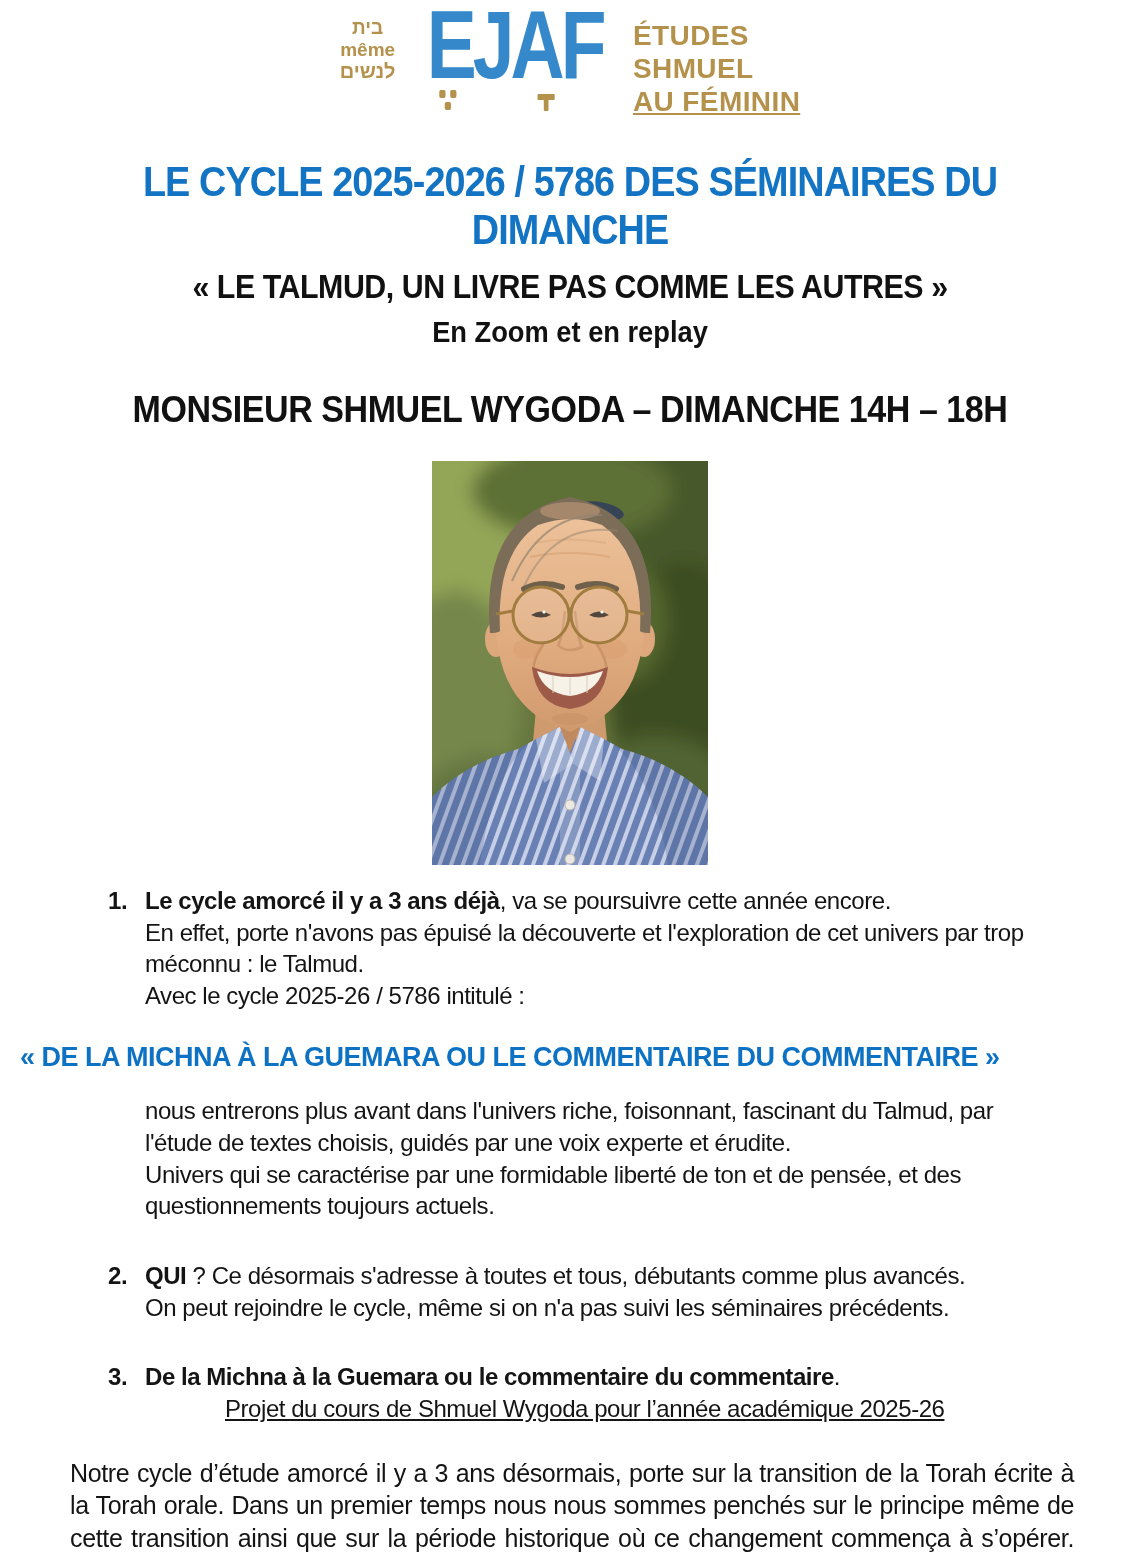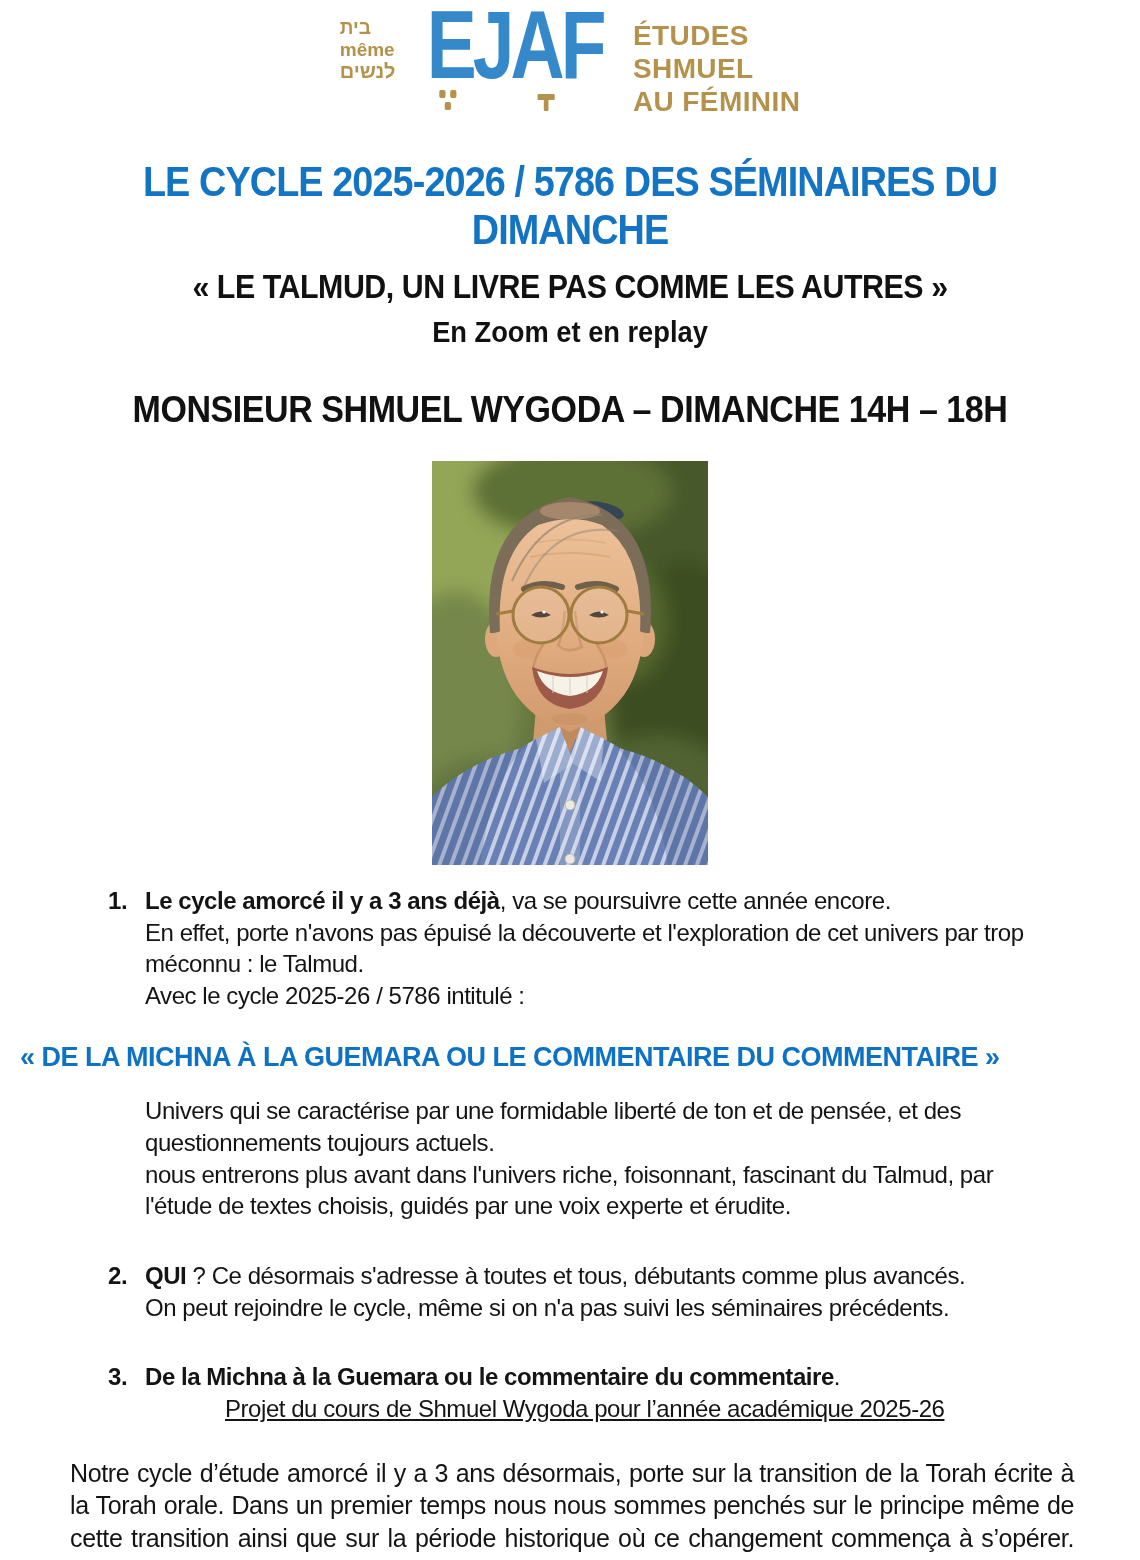--- a/index.html
+++ b/index.html
@@ -3,32 +3,32 @@
 <meta charset="utf-8">
 <style>
   html,body{margin:0;padding:0;background:#ffffff;}
   .doc{
     width:1140px;height:1560px;margin:0 auto;background:#ffffff;
     font-family:"Liberation Sans", sans-serif;color:#151515;
     position:relative;overflow:hidden;
   }
   
   .logo-row{display:flex;justify-content:center;align-items:flex-start;padding-top:8px;}
-  .logo-hebrew{text-align:left;color:#B5924C;font-size:19px;line-height:1.14;margin-top:9px;font-weight:600;}
+  .logo-hebrew{text-align:center;color:#B5924C;font-size:19px;line-height:1.14;margin-top:9px;font-weight:600;}
   .logo-hebrew .b3{font-weight:bold;font-size:20px;}
   .logo-acronym{
     position:relative;color:#3589CB;font-weight:bold;font-size:96px;line-height:74px;
     letter-spacing:-5px;transform:scaleX(0.78);transform-origin:center top;
     padding:0 6px;height:104px;
   }
   .niqqud-dot{position:absolute;width:8px;height:8px;background:#B5924C;border-radius:2px;}
   .kamatz-bar{position:absolute;left:148px;top:86px;width:22px;height:6px;background:#B5924C;border-radius:1px;}
   .kamatz-stem{position:absolute;left:156px;top:91px;width:6px;height:12px;background:#B5924C;border-radius:1px;}
   .logo-tagline{color:#B5924C;font-size:28px;line-height:1.18;margin-top:11px;letter-spacing:0.4px;font-weight:600;}
-  .logo-tagline .b3{font-weight:bold;}
+  .logo-tagline .b3{font-weight:bold;text-decoration:underline;}
   
   .h-title{margin:40px 0 0;text-align:center;color:#1474C4;font-weight:bold;font-size:42px;letter-spacing:-1px;transform:scaleX(0.9);}
   .h-sub{margin:14px 0 0;text-align:center;color:#111;font-weight:bold;font-size:33px;letter-spacing:-0.5px;transform:scaleX(0.92);}
   .h-format{margin:10px 0 0;text-align:center;color:#111;font-weight:600;font-size:29px;transform:scaleX(0.94);}
   .h-speaker{margin:40px 0 0;text-align:center;color:#111;font-weight:bold;font-size:37px;letter-spacing:-0.5px;transform:scaleX(0.92);}
   
   .photo{display:block;margin:30px auto 0;}
   
   .content{font-size:24px;letter-spacing:-0.45px;line-height:1.32;color:#141414;}
   .item{display:grid;grid-template-columns:37px 905px;margin-left:108px;}
@@ -158,22 +158,22 @@
       <div>
         <p><span class="b">Le cycle amorcé il y a 3 ans déjà</span><span>, va se poursuivre cette année encore.</span></p>
         <p>En effet, porte n'avons pas épuisé la découverte et l'exploration de cet univers par trop méconnu : le Talmud.</p>
         <p>Avec le cycle 2025-26 / 5786 intitulé :</p>
       </div>
     </div>
 
     <div class="michna-h">« DE LA MICHNA À LA GUEMARA OU LE COMMENTAIRE DU COMMENTAIRE »</div>
 
     <div class="michna-p">
+      <p>nous entrerons  plus avant dans l'univers riche, foisonnant, fascinant du Talmud, par l'étude de textes choisis, guidés par une voix experte et érudite.</p>
       <p>Univers qui se caractérise par une formidable liberté de ton et de pensée, et des questionnements toujours actuels.</p>
-      <p>nous entrerons  plus avant dans l'univers riche, foisonnant, fascinant du Talmud, par l'étude de textes choisis, guidés par une voix experte et érudite.</p>
     </div>
 
     <div class="item item2">
       <span class="num">2.</span>
       <div>
         <p><span class="b">QUI</span><span> ? Ce désormais s'adresse à toutes et tous, débutants comme plus avancés.</span></p>
         <p>On peut rejoindre le cycle, même si on n'a pas suivi les séminaires précédents.</p>
       </div>
     </div>
 

